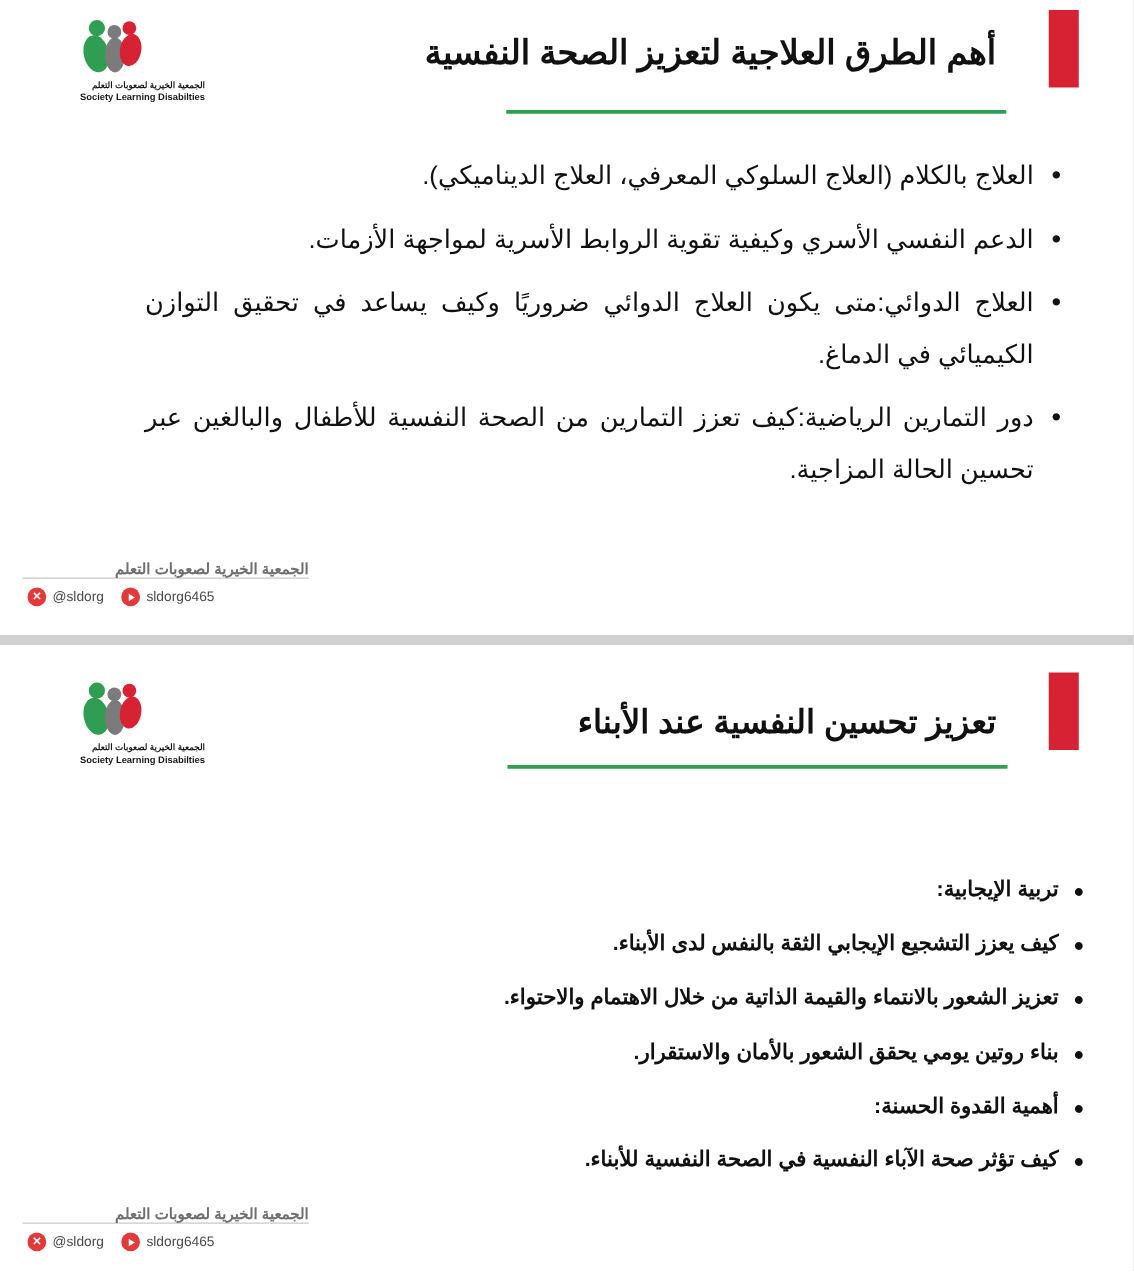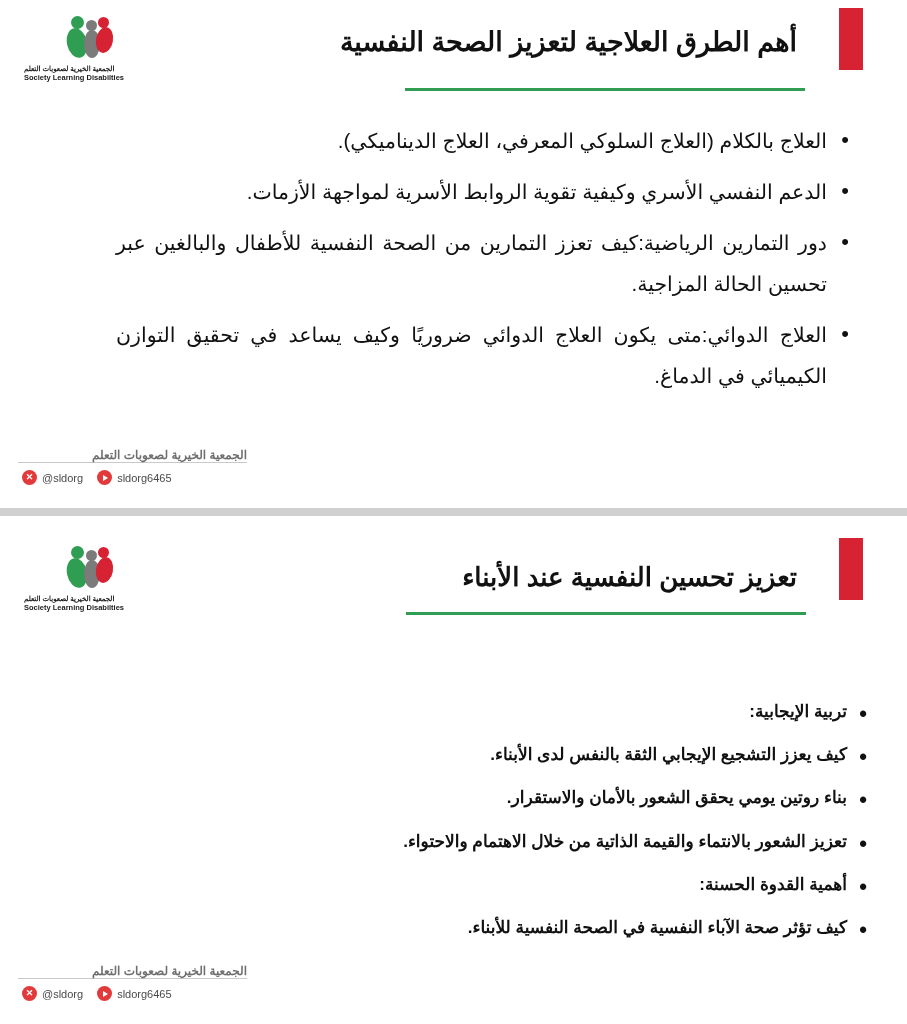--- a/index.html
+++ b/index.html
@@ -42,21 +42,21 @@
     background: #d62232;
   }
   .second .red-tab { top: 22px; height: 62px; }
 
   
   .logo-block {
     position: absolute;
     top: 16px;
     left: 24px;
     width: 140px;
-    text-align: left;
+    text-align: right;
   }
   .second .logo-block { top: 30px; }
   .logo-mark {
     position: relative;
     width: 58px;
     height: 46px;
     margin: 0 auto 3px auto;
   }
   .logo-mark .person {
     position: absolute;
@@ -281,22 +281,22 @@
       <div class="logo-en">Society Learning Disabilties</div>
     </div>
 
     <div class="title">أهم الطرق العلاجية لتعزيز الصحة النفسية</div>
     <div class="title-rule"></div>
 
     <div class="content">
       <ul class="bullets">
         <li>العلاج بالكلام (العلاج السلوكي المعرفي، العلاج الديناميكي).</li>
         <li>الدعم النفسي الأسري وكيفية تقوية الروابط الأسرية لمواجهة الأزمات.</li>
+        <li>العلاج الدوائي:متى يكون العلاج الدوائي ضروريًا وكيف يساعد في تحقيق التوازن الكيميائي في الدماغ.</li>
         <li>دور التمارين الرياضية:كيف تعزز التمارين من الصحة النفسية للأطفال والبالغين عبر تحسين الحالة المزاجية.</li>
-        <li>العلاج الدوائي:متى يكون العلاج الدوائي ضروريًا وكيف يساعد في تحقيق التوازن الكيميائي في الدماغ.</li>
       </ul>
     </div>
 
     <div class="footer">
       <div class="footer-rule"></div>
       <div class="footer-brand">الجمعية الخيرية لصعوبات التعلم</div>
       <div class="social">
         <span class="item">
           <span class="ic x">✕</span>
           <span>@sldorg</span>
@@ -325,22 +325,22 @@
       <div class="logo-en">Society Learning Disabilties</div>
     </div>
 
     <div class="title">تعزيز تحسين النفسية عند الأبناء</div>
     <div class="title-rule"></div>
 
     <div class="content">
       <ul class="bullets">
         <li>تربية الإيجابية:</li>
         <li>كيف يعزز التشجيع الإيجابي الثقة بالنفس لدى الأبناء.</li>
+        <li>تعزيز الشعور بالانتماء والقيمة الذاتية من خلال الاهتمام والاحتواء.</li>
         <li>بناء روتين يومي يحقق الشعور بالأمان والاستقرار.</li>
-        <li>تعزيز الشعور بالانتماء والقيمة الذاتية من خلال الاهتمام والاحتواء.</li>
         <li>أهمية القدوة الحسنة:</li>
         <li>كيف تؤثر صحة الآباء النفسية في الصحة النفسية للأبناء.</li>
       </ul>
     </div>
 
     <div class="footer">
       <div class="footer-rule"></div>
       <div class="footer-brand">الجمعية الخيرية لصعوبات التعلم</div>
       <div class="social">
         <span class="item">

